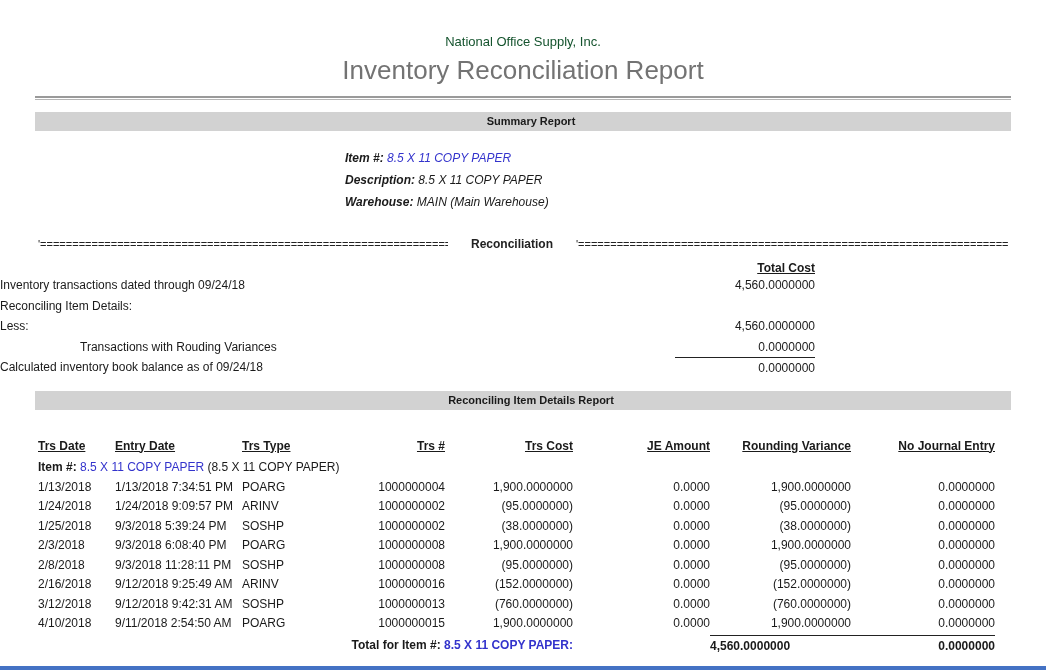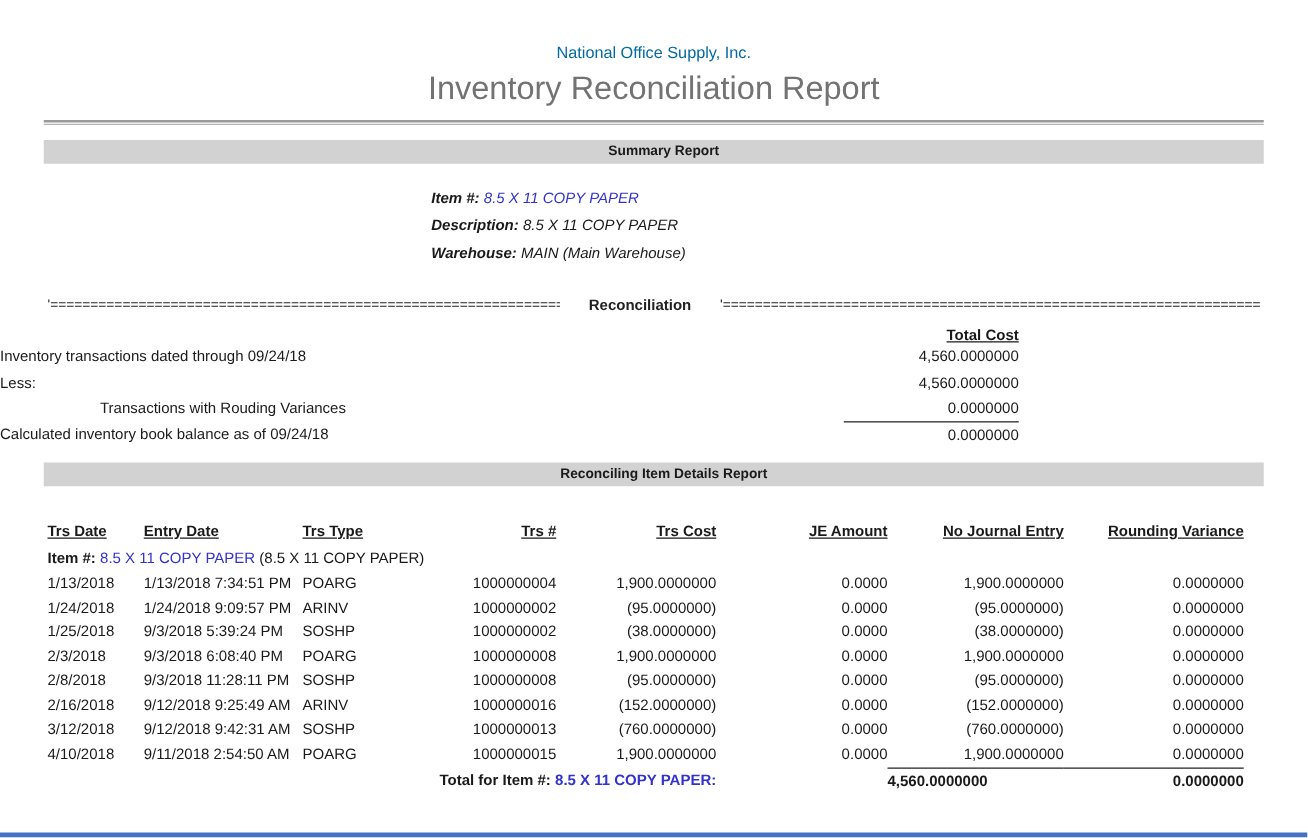--- a/index.html
+++ b/index.html
@@ -1,20 +1,20 @@
 <!DOCTYPE html>
 <html style="--link: #3333cc; --section_bg: #d2d2d2; --bottom_bar: #4472c4;"><head>
 <meta charset="utf-8">
 <style>
   * { margin:0; padding:0; box-sizing:border-box; }
   html,body { width:1046px; height:670px; background:#fff; overflow:hidden;
               font-family:"Liberation Sans", sans-serif; color:#1a1a1a; }
   .page { position:relative; width:1046px; height:670px; }
 
-  .company { padding-top:34px; text-align:center; font-size:13px; color:#0369a1; }
+  .company { padding-top:34px; text-align:center; font-size:13px; color:#14532d; }
   .title   { margin-top:6px; text-align:center; font-size:26px; color:#737373; }
 
   .double-rule { margin:10px 35px 0 35px; height:4px;
                  border-top:2px solid #9a9a9a; border-bottom:1px solid #b5b5b5; }
 
   .section-bar { margin:12px 35px 0 35px; background:var(--section_bg,#d2d2d2);
                  text-align:center; font-size:11px; font-weight:bold; color:#1a1a1a;
                  padding:3px 0 4px 16px; }
 
   .item-block { margin:16px 0 0 345px; font-size:12px; line-height:22px;font-style:italic; }
@@ -91,20 +91,24 @@
   <div class="recon-body">
     <div class="totalcost-head">
       <span>Total Cost</span>
     </div>
 
     <div class="r-row">
       <span class="r-label">Inventory transactions dated through 09/24/18</span>
       <span class="r-value">4,560.0000000</span>
     </div>
     <div class="r-row">
+      <span class="r-label">Reconciling Item Details:</span>
+      <span class="r-value"></span>
+    </div>
+    <div class="r-row">
       <span class="r-prefix">Less:</span>
       <span class="r-value">4,560.0000000</span>
     </div>
     <div class="r-row">
       <span class="r-prefix"></span>
       <span class="r-label">Transactions with Rouding Variances</span>
       <span class="r-value">0.0000000</span>
     </div>
     <div class="r-row">
       <span class="r-label">Calculated inventory book balance as of 09/24/18</span>
@@ -118,22 +122,22 @@
 
   <div class="details">
 
     <div class="g-row g-head">
       <div><span>Trs Date</span></div>
       <div><span>Entry Date</span></div>
       <div><span>Trs Type</span></div>
       <div><span>Trs #</span></div>
       <div><span>Trs Cost</span></div>
       <div><span>JE Amount</span></div>
+      <div><span>Rounding Variance</span></div>
       <div><span>No Journal Entry</span></div>
-      <div><span>Rounding Variance</span></div>
     </div>
 
     <div class="item-line">
       <span class="lbl">Item #:</span>
       <a class="link">8.5 X 11 COPY PAPER</a>
       <span>(8.5 X 11 COPY PAPER)</span>
     </div>
 
     <div class="g-row data-row">
       <div>1/13/2018</div>

